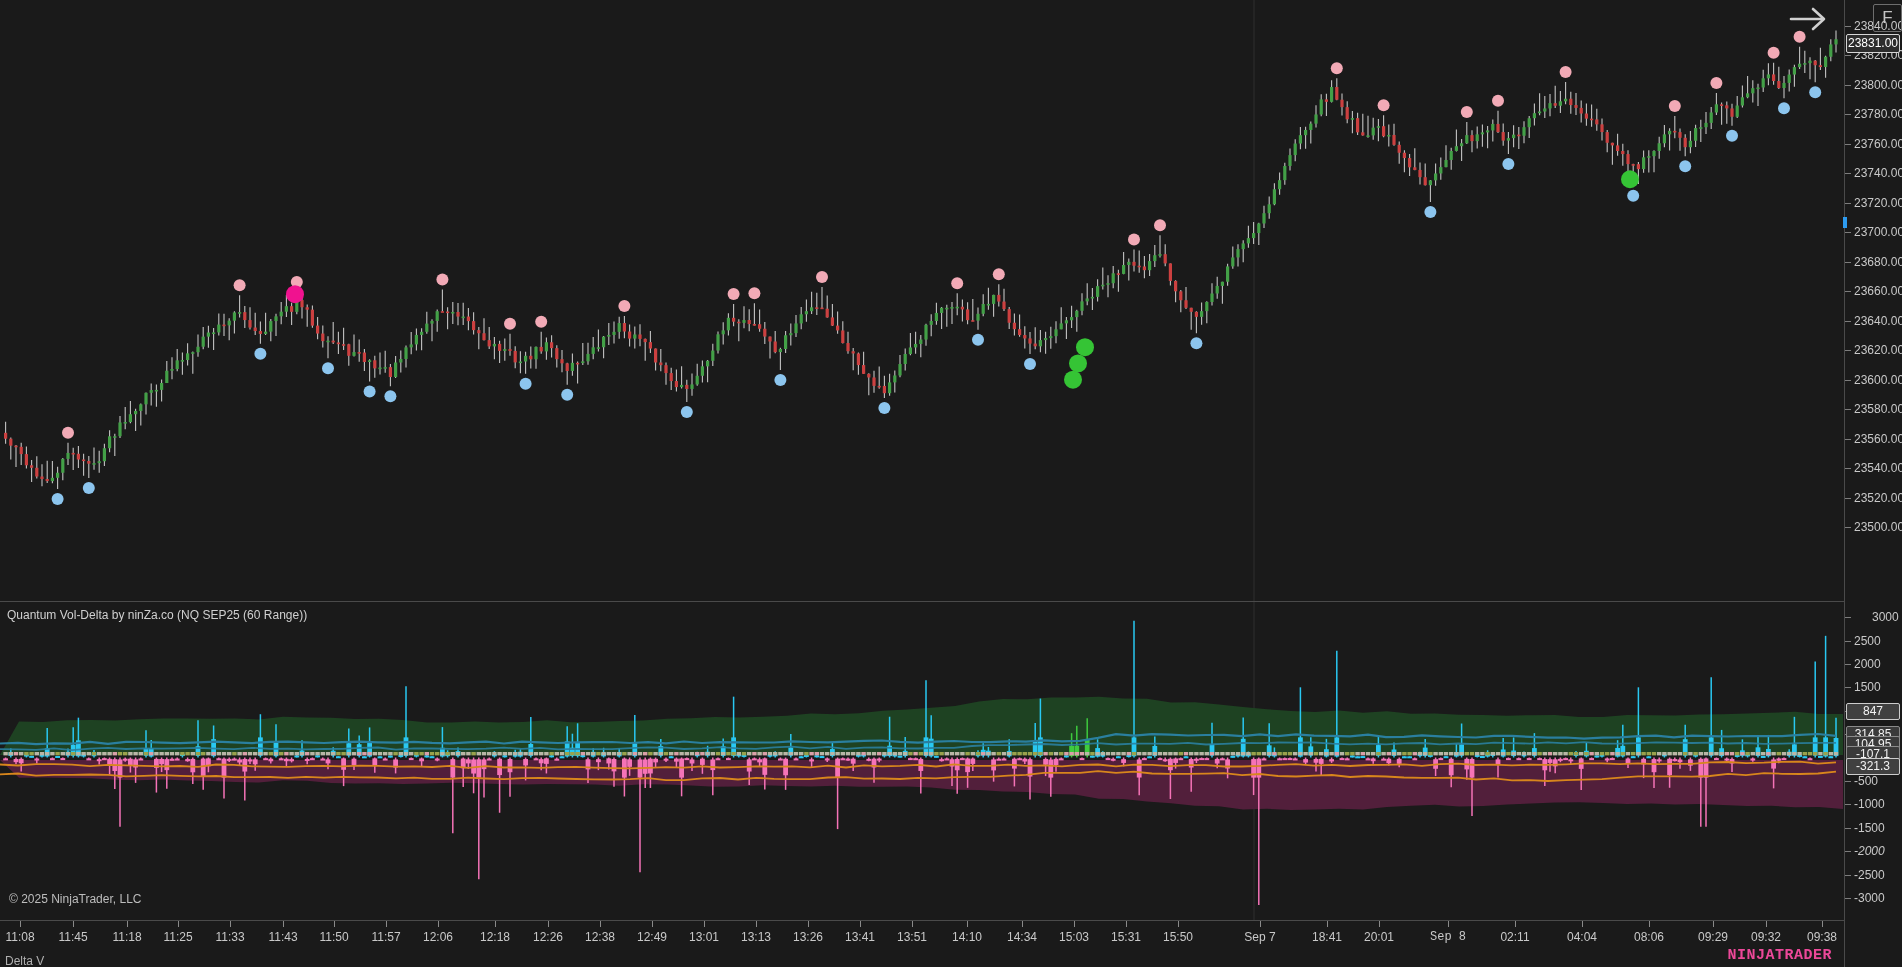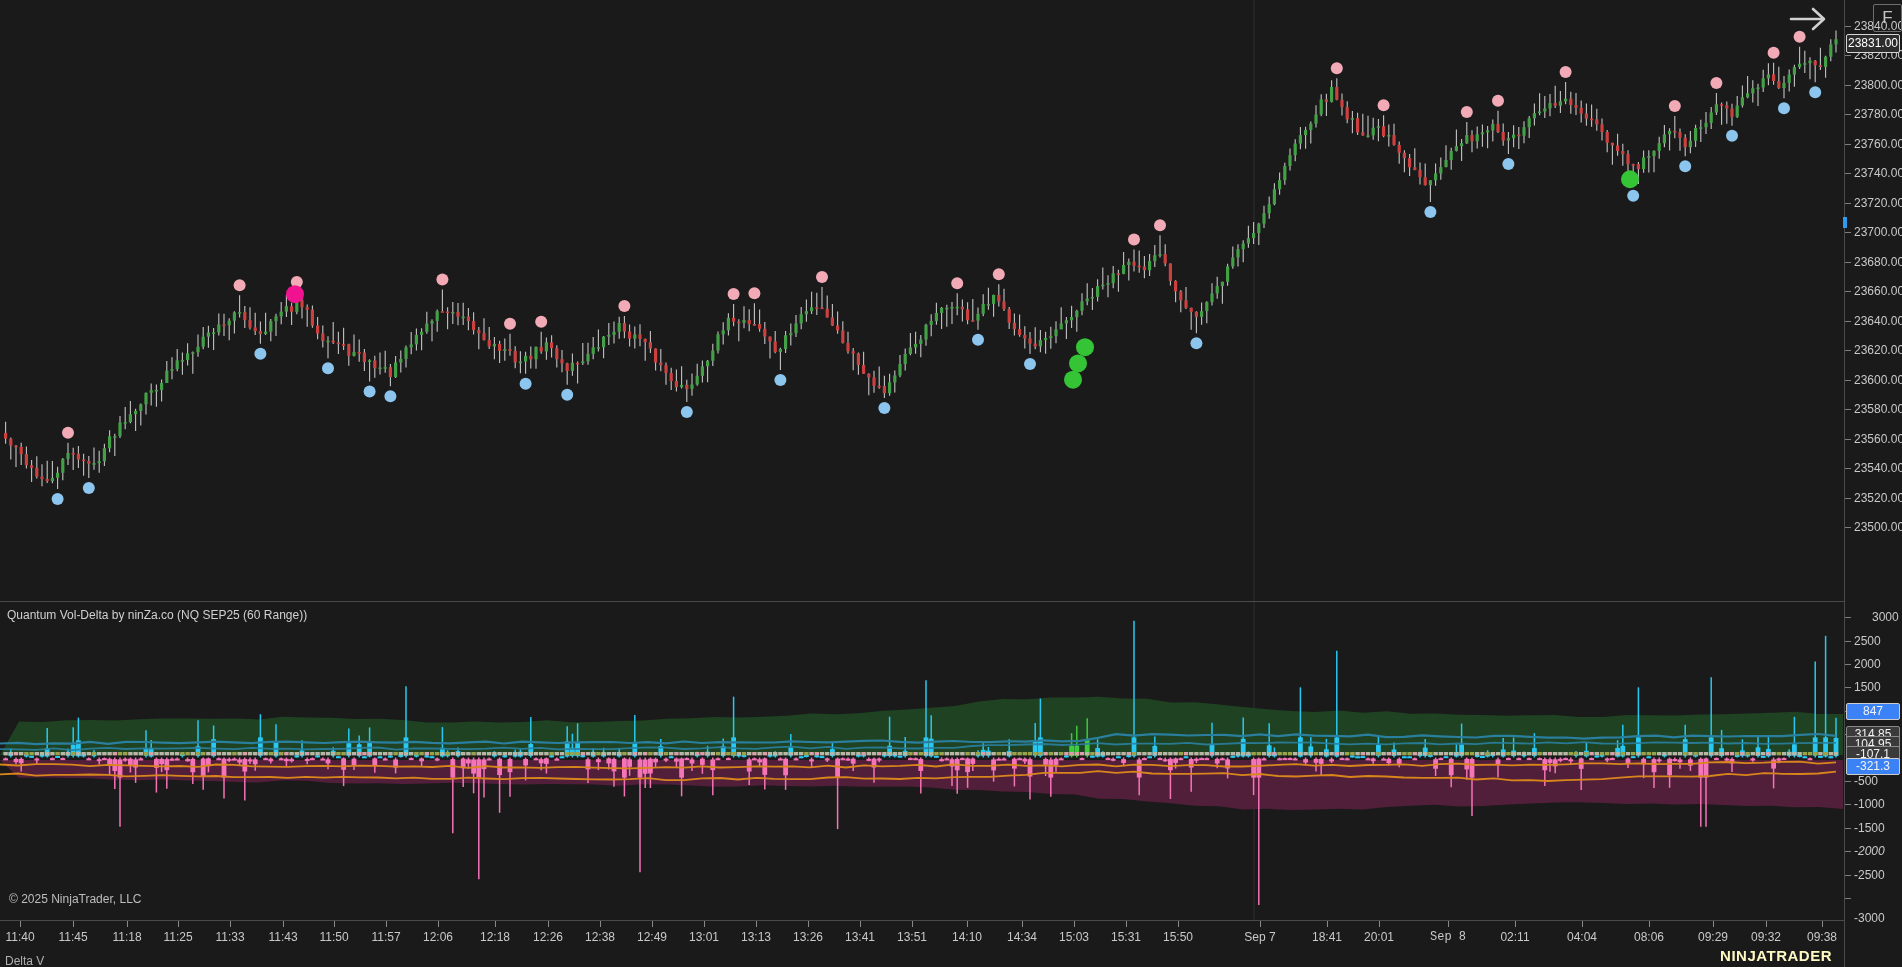--- a/index.html
+++ b/index.html
@@ -7,27 +7,27 @@
        font-family:"Liberation Sans","DejaVu Sans",sans-serif;-webkit-font-smoothing:antialiased;}
   .panel{position:absolute;left:0;width:1844px;overflow:hidden;}
   #main-panel{top:0;height:601px;border-bottom:1px solid #4a4a4a;}
   #indicator-panel{top:602px;height:318px;}
   #indicator-title{position:absolute;left:7px;top:6px;font-size:12px;color:#d0d0d0;z-index:5;}
   #copyright{position:absolute;left:9px;top:290px;font-size:12px;color:#bdbdbd;z-index:5;}
   #time-axis{position:absolute;left:0;top:920px;width:1844px;height:47px;border-top:1px solid #4a4a4a;}
   .time-tick{position:absolute;top:0;width:1px;height:6px;background:#8a8a8a;}
   .time-label{position:absolute;top:9px;transform:translateX(-50%);font-size:12px;color:#c9c9c9;white-space:nowrap;}
   #delta-v-label{position:absolute;left:5px;top:33px;font-size:12px;color:#b0b0b0;}
-  #brand{position:absolute;right:12px;top:26px;font-size:15px;font-weight:bold;letter-spacing:.5px;color:#fef9c3;}
+  #brand{position:absolute;right:12px;top:26px;font-size:15px;font-weight:bold;letter-spacing:.5px;color:#ec4899;font-family:Liberation Mono, monospace;}
   #price-axis{position:absolute;left:1844px;top:0;width:58px;height:967px;border-left:1px solid #4a4a4a;background:#1a1a1a;}
   .ptick{position:absolute;left:0;width:6px;height:1px;background:#7d7d7d;}
   .plabel{position:absolute;left:9px;transform:translateY(-50%);font-size:12px;color:#c9c9c9;white-space:nowrap;}
   .vbox{position:absolute;left:1px;width:52px;height:15px;background:#3a3a3a;border:1px solid #8a8a8a;
         border-radius:2px;color:#f2f2f2;font-size:12px;line-height:15px;text-align:center;z-index:6;}
-  .vbox.bright{border-color:#cccccc;background:#3b82f6;}
+  .vbox.bright{border-color:#cccccc;background:#404040;}
   #current-price-box{position:absolute;left:1px;top:34px;width:52px;height:17px;background:#2c2c2c;
         border:1px solid #d5d5d5;border-radius:2px;color:#ffffff;font-size:12px;line-height:17px;text-align:center;z-index:6;}
   #f-button{position:absolute;left:28px;top:4px;width:27px;height:26px;border:1px solid #6e6e6e;border-radius:2px;
         color:#c4c4c4;font-size:17px;line-height:26px;text-align:center;z-index:7;}
   #axis-alert-mark{position:absolute;left:-2px;top:217px;width:4px;height:11px;background:#2d9bf0;z-index:6;}
   svg{position:absolute;left:0;top:0;}
 </style>
 </head>
 <body>
 
@@ -1879,21 +1879,21 @@
         <path d="M 0 162.5 L 18 163.5 L 36 162.1 L 54 162.2 L 72 162.6 L 90 164.1 L 108 162.9 L 126 163.4 L 144 163.9 L 162 164.3 L 180 164.0 L 198 164.8 L 216 162.5 L 234 162.8 L 252 164.3 L 270 164.6 L 288 164.9 L 306 164.1 L 324 163.9 L 342 164.4 L 360 163.6 L 378 163.8 L 396 164.7 L 414 164.3 L 432 165.0 L 450 163.9 L 468 165.8 L 486 164.2 L 504 165.5 L 522 165.4 L 540 165.9 L 558 165.1 L 576 164.8 L 594 165.6 L 612 166.1 L 630 166.3 L 648 165.8 L 666 165.2 L 684 165.6 L 702 164.4 L 720 165.5 L 738 165.1 L 756 164.4 L 774 164.6 L 792 164.3 L 810 165.3 L 828 163.7 L 846 165.5 L 864 163.4 L 882 164.3 L 900 163.8 L 918 162.8 L 936 164.5 L 954 162.3 L 972 163.9 L 990 163.8 L 1008 162.6 L 1026 163.8 L 1044 163.4 L 1062 164.4 L 1080 162.9 L 1098 162.5 L 1116 164.3 L 1134 162.6 L 1152 162.9 L 1170 164.1 L 1188 163.1 L 1206 163.1 L 1224 164.5 L 1242 164.5 L 1260 163.9 L 1278 162.8 L 1296 162.2 L 1314 163.7 L 1332 162.8 L 1350 164.0 L 1368 163.0 L 1386 162.9 L 1404 162.4 L 1422 163.8 L 1440 162.1 L 1458 161.7 L 1476 163.0 L 1494 162.6 L 1512 163.3 L 1530 162.7 L 1548 162.9 L 1566 162.3 L 1584 161.4 L 1602 161.3 L 1620 162.2 L 1638 161.3 L 1656 162.2 L 1674 161.8 L 1692 161.9 L 1710 160.4 L 1728 160.0 L 1746 161.1 L 1764 160.7 L 1782 159.8 L 1800 159.6 L 1818 161.7 L 1836 160.3" stroke="#d8861c" stroke-width="1.8" fill="none"></path>
         <path d="M 0 172.3 L 18 171.5 L 36 173.6 L 54 172.8 L 72 172.9 L 90 172.5 L 108 172.9 L 126 174.4 L 144 173.9 L 162 173.1 L 180 173.9 L 198 174.4 L 216 174.0 L 234 175.2 L 252 175.1 L 270 175.0 L 288 175.9 L 306 174.9 L 324 175.7 L 342 174.9 L 360 175.4 L 378 175.5 L 396 176.3 L 414 175.6 L 432 176.9 L 450 176.8 L 468 175.6 L 486 176.5 L 504 177.2 L 522 176.1 L 540 175.9 L 558 176.5 L 576 177.0 L 594 177.3 L 612 177.5 L 630 177.1 L 648 176.2 L 666 178.1 L 684 178.2 L 702 176.3 L 720 176.0 L 738 177.5 L 756 175.8 L 774 176.8 L 792 177.2 L 810 177.2 L 828 175.5 L 846 175.2 L 864 176.7 L 882 176.5 L 900 177.0 L 918 175.8 L 936 176.4 L 954 175.1 L 972 174.8 L 990 174.9 L 1008 173.7 L 1026 172.8 L 1044 170.8 L 1062 170.9 L 1080 170.8 L 1098 169.2 L 1116 170.8 L 1134 169.7 L 1152 171.5 L 1170 171.8 L 1188 171.9 L 1206 171.6 L 1224 171.1 L 1242 173.1 L 1260 172.0 L 1278 174.0 L 1296 174.5 L 1314 173.6 L 1332 173.0 L 1350 175.0 L 1368 174.0 L 1386 174.5 L 1404 175.5 L 1422 175.8 L 1440 175.9 L 1458 175.6 L 1476 177.5 L 1494 176.3 L 1512 178.4 L 1530 178.2 L 1548 179.0 L 1566 178.2 L 1584 177.6 L 1602 177.1 L 1620 175.6 L 1638 174.3 L 1656 174.4 L 1674 174.4 L 1692 174.7 L 1710 174.0 L 1728 171.8 L 1746 173.1 L 1764 171.1 L 1782 171.8 L 1800 172.0 L 1818 171.5 L 1836 169.6" stroke="#d8861c" stroke-width="1.8" fill="none"></path>
       </svg>
     <div id="copyright">© 2025 NinjaTrader, LLC</div>
   </div>
 
   <div id="time-axis">
     <div id="delta-v-label">Delta V</div>
     <div id="brand">NINJATRADER</div>
   <div class="time-tick" style="left: 20px;"></div>
-      <div class="time-label" style="left: 20px;">11:40</div>
+      <div class="time-label" style="left: 20px;">11:08</div>
       <div class="time-tick" style="left: 73px;"></div>
       <div class="time-label" style="left: 73px;">11:45</div>
       <div class="time-tick" style="left: 127px;"></div>
       <div class="time-label" style="left: 127px;">11:18</div>
       <div class="time-tick" style="left: 178px;"></div>
       <div class="time-label" style="left: 178px;">11:25</div>
       <div class="time-tick" style="left: 230px;"></div>
       <div class="time-label" style="left: 230px;">11:33</div>
       <div class="time-tick" style="left: 283px;"></div>
       <div class="time-label" style="left: 283px;">11:43</div>
@@ -2011,20 +2011,20 @@
       <div class="plabel" style="top: 780.9px;">-500</div>
       <div class="ptick" style="top: 804.3px;"></div>
       <div class="plabel" style="top: 804.3px;">-1000</div>
       <div class="ptick" style="top: 827.7px;"></div>
       <div class="plabel" style="top: 827.7px;">-1500</div>
       <div class="ptick" style="top: 851.1px;"></div>
       <div class="plabel" style="top: 851.1px; font-style: italic;">-2000</div>
       <div class="ptick" style="top: 874.5px;"></div>
       <div class="plabel" style="top: 874.5px;">-2500</div>
       <div class="ptick" style="top: 897.9px;"></div>
-      <div class="plabel" style="top: 897.9px; margin-top: 20px;">-3000</div>
+      <div class="plabel" style="top: 897.9px;">-3000</div>
       <div class="vbox bright" style="top: 703px;">847</div>
       <div class="vbox" style="top: 726px;">314.85</div>
       <div class="vbox" style="top: 736px;">104.95</div>
       <div class="vbox" style="top: 746px;">-107.1</div>
       <div class="vbox bright" style="top: 758px;">-321.3</div>
     </div>
 </div>
 
 </body></html>

